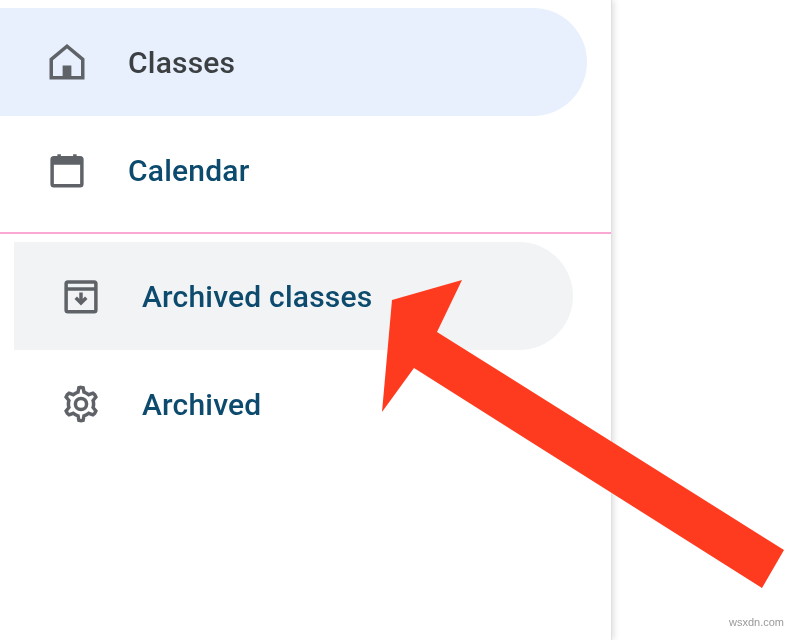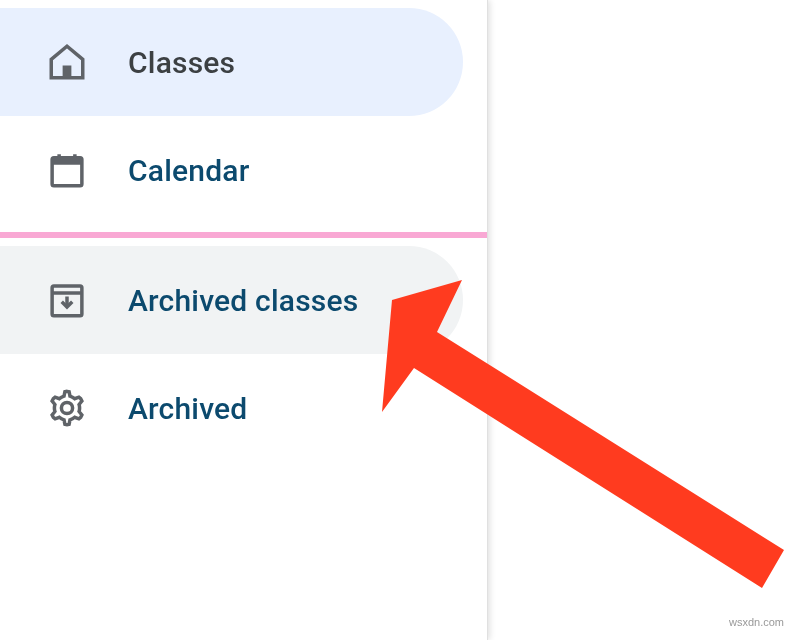--- a/index.html
+++ b/index.html
@@ -5,33 +5,33 @@
     * { margin: 0; padding: 0; box-sizing: border-box; }
     body {
       font-family: 'Google Sans', Roboto, Arial, sans-serif;
       background: #fff;
       width: 788px;
       height: 640px;
       position: relative;
       overflow: hidden;
     }
     .panel {
-      width: 488px;
+      width: 612px;
       height: 640px;
       background: #fff;
       border-right: 1px solid #e0e0e0;
       box-shadow: 2px 0 6px rgba(0,0,0,0.12);
       position: relative;
     }
     .section-top {
       padding: 8px 0 8px 0;
     }
     .section-bottom {
-      border-top: 6px solid #f9a8d4;
-      padding: 8px 0;
+      border-top: 2px solid #f9a8d4;
+      padding: 8px 14px;
     }
     .nav-item {
       display: flex;
       align-items: center;
       height: 108px;
       padding-left: 46px;
       border-top-right-radius: 54px;
       border-bottom-right-radius: 54px;
       margin-right: 24px;
       cursor: pointer;

